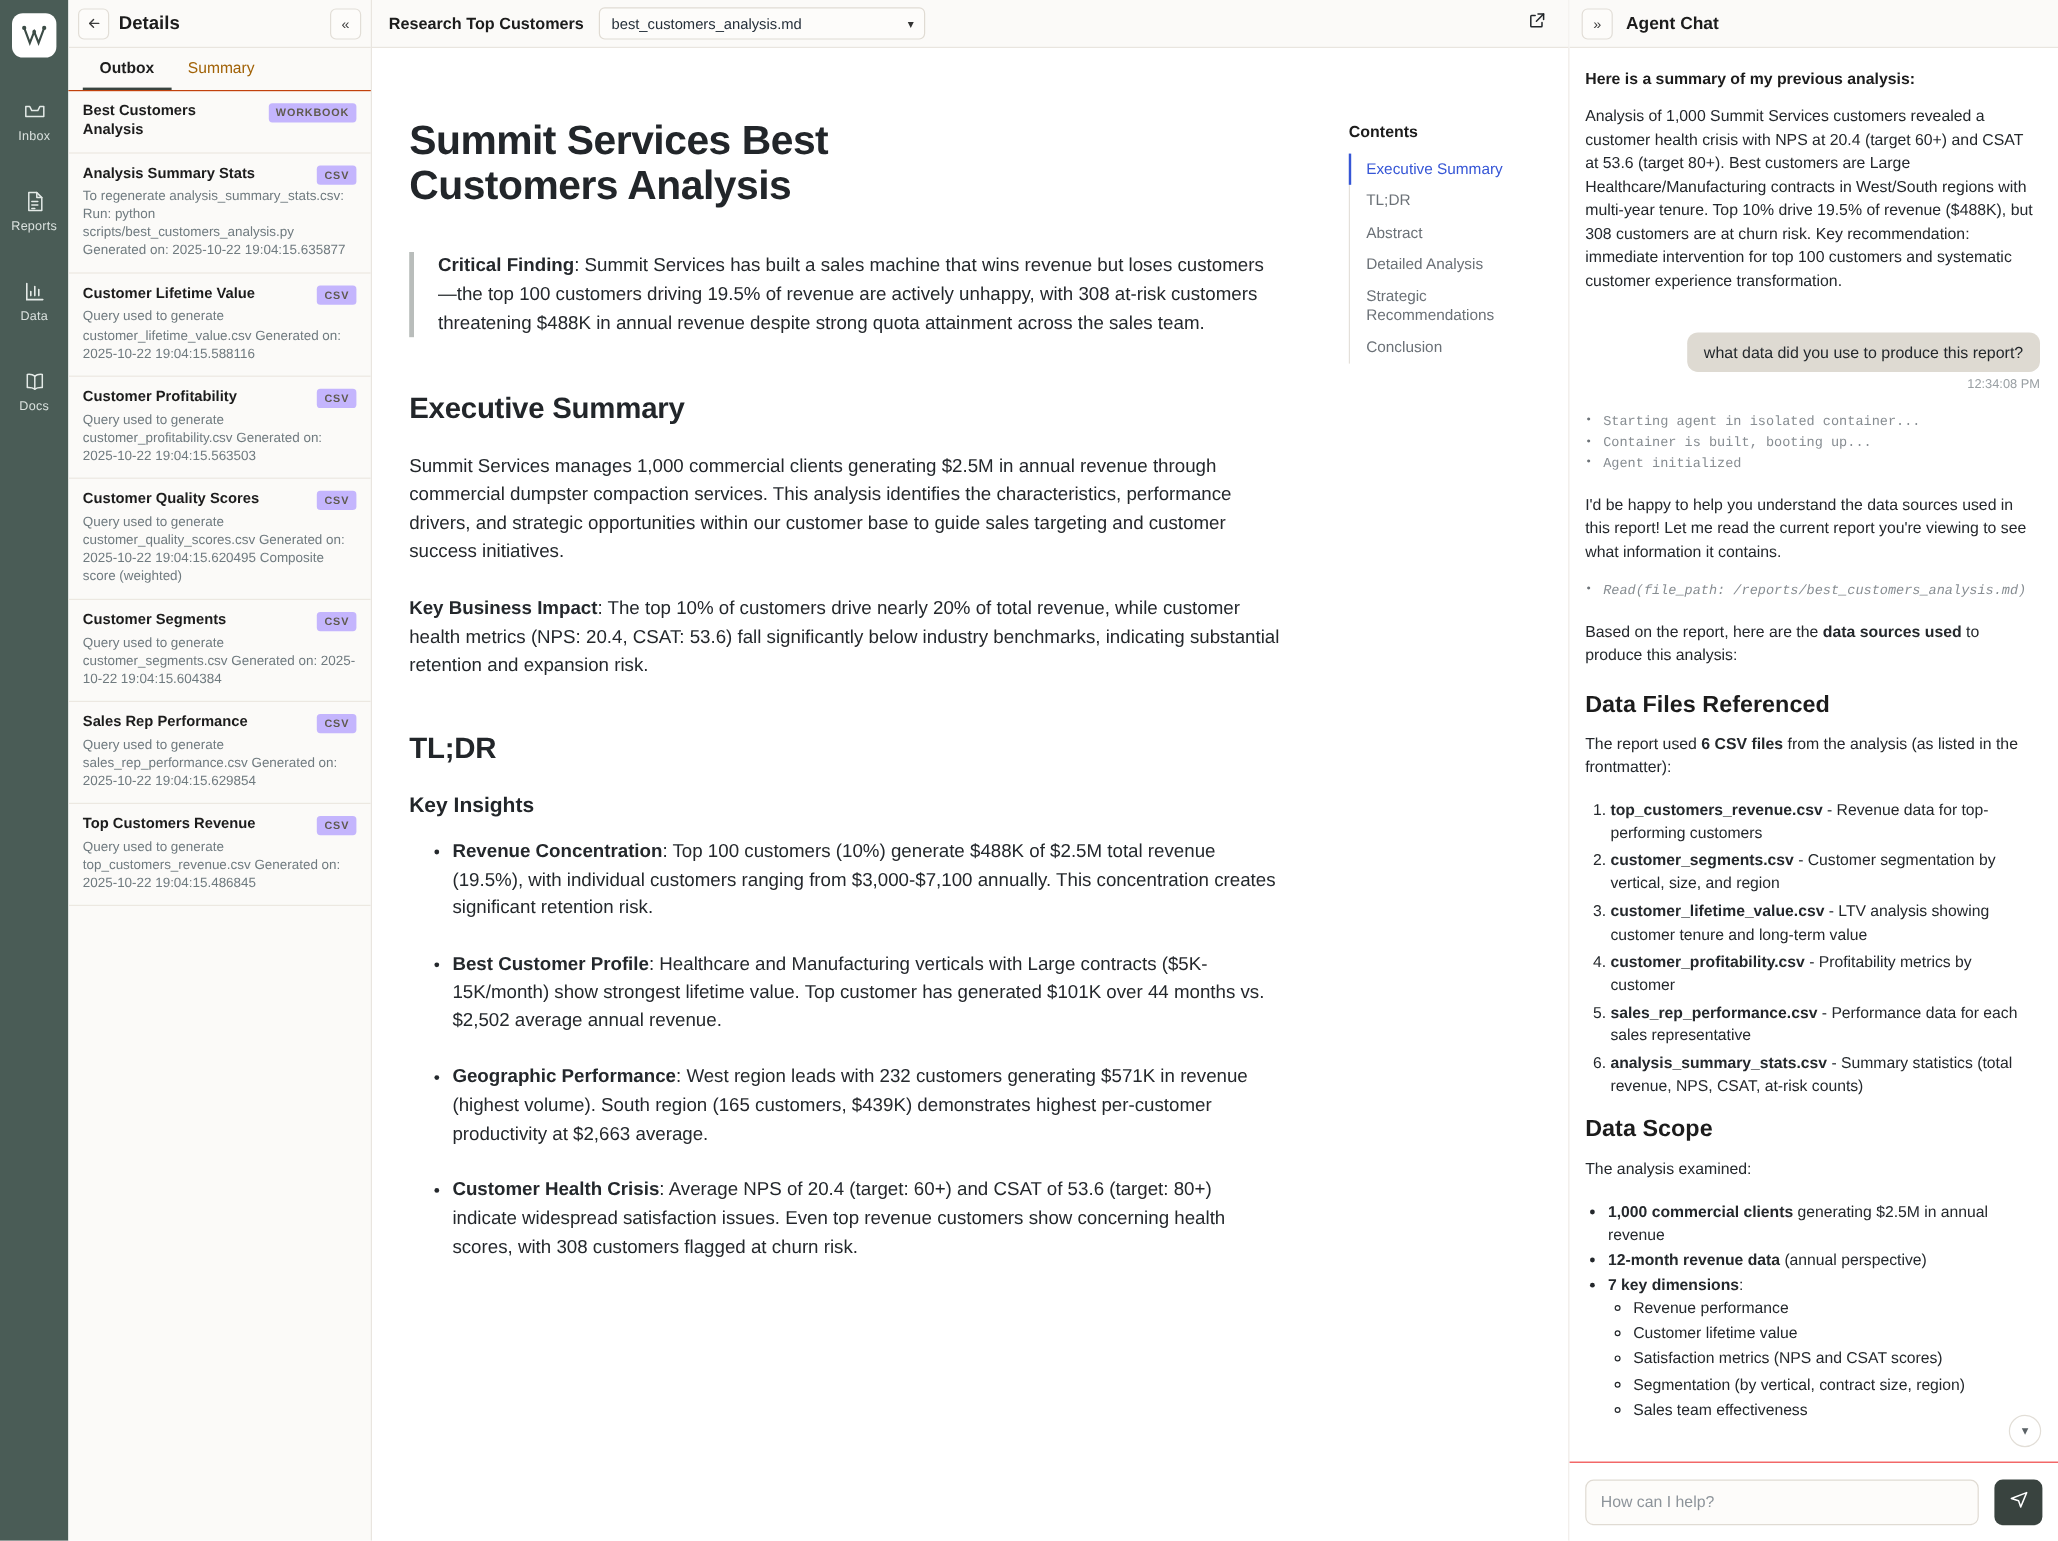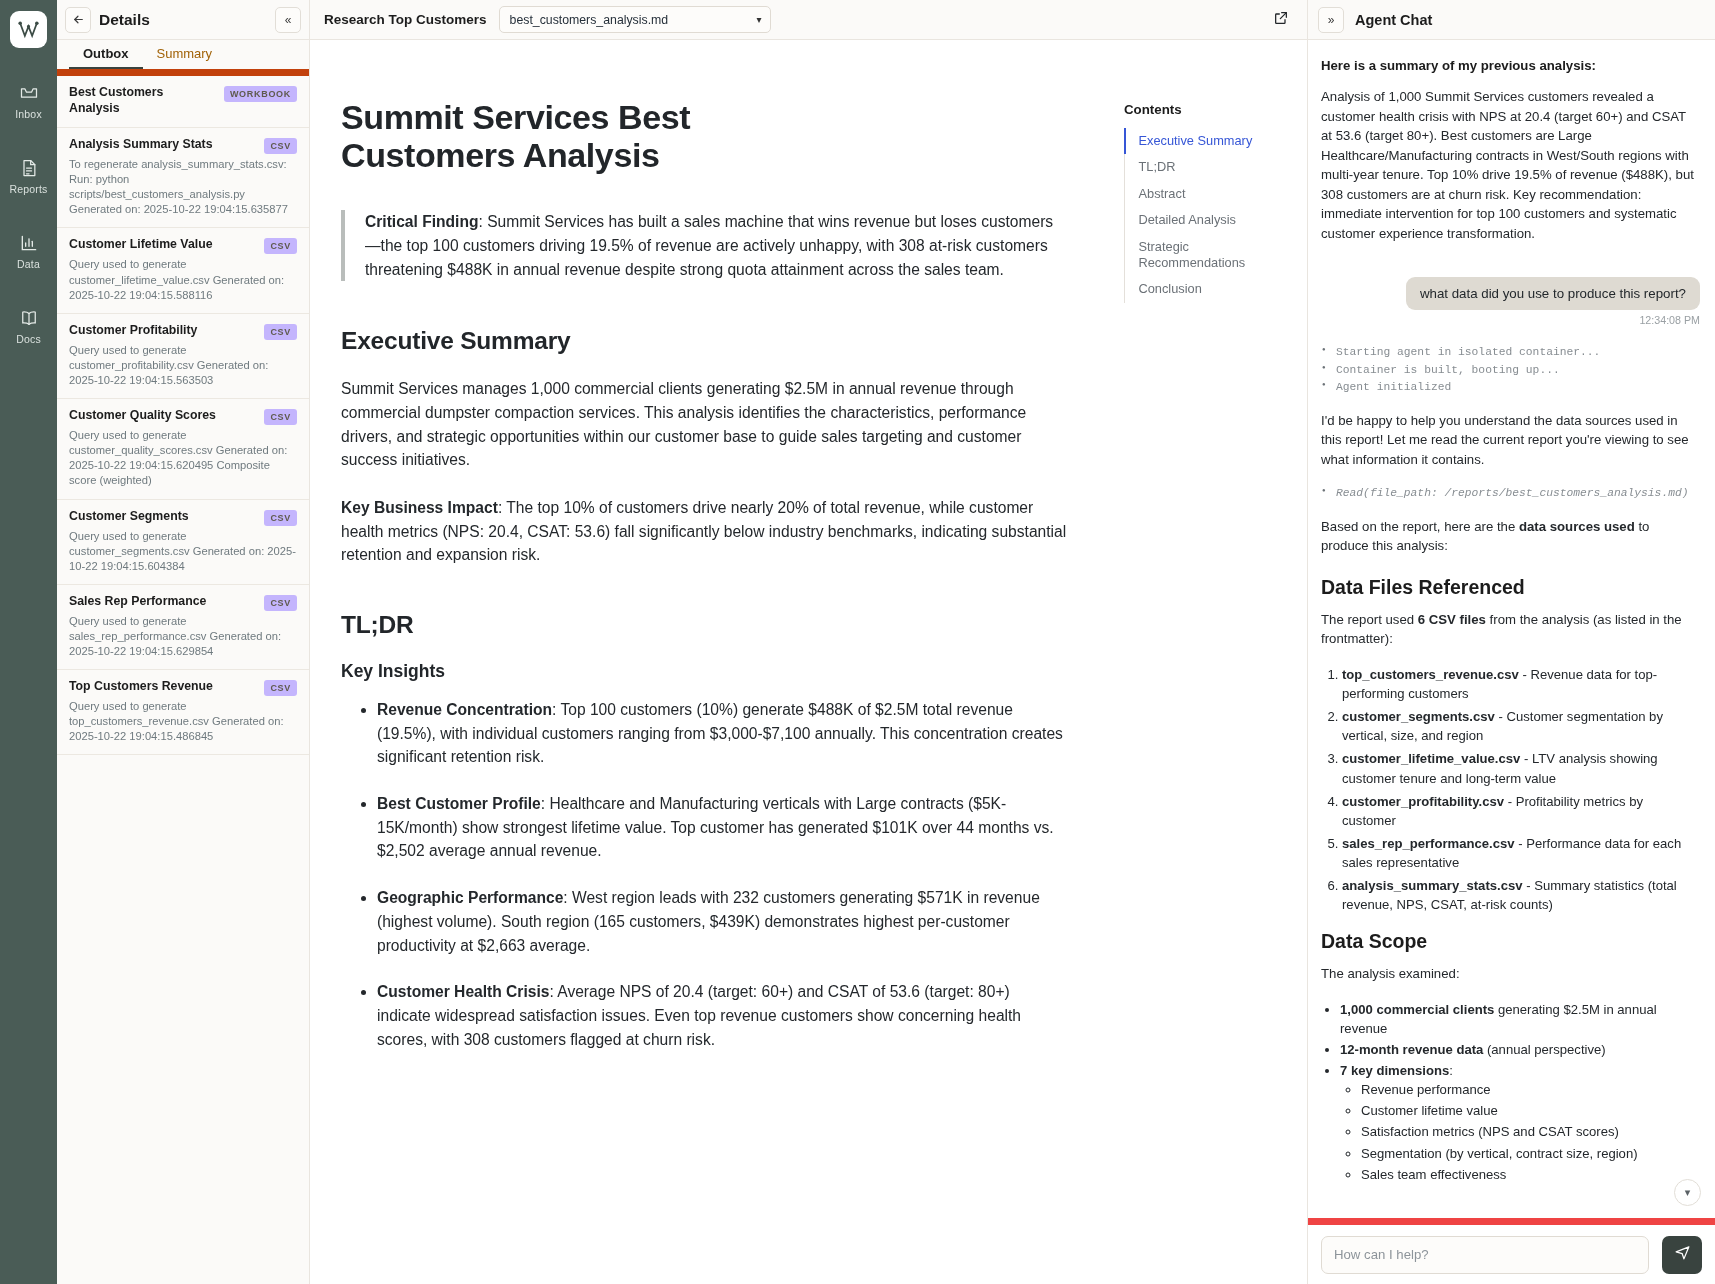--- a/index.html
+++ b/index.html
@@ -59,21 +59,21 @@
     cursor: pointer; color: #3d3d3d; font-size: 13px;
     flex: 0 0 auto;
   }
   .details-title { font-size: 15.5px; font-weight: 700; color: #1c1c1c; }
   .spacer { flex: 1 1 auto; }
 
   .tabs {
     height: 36px; flex: 0 0 36px;
     display: flex; align-items: stretch;
     padding: 0 12px;
-    border-bottom: 7px solid #c2410c;
+    border-bottom: 1px solid #c2410c;
   }
   .tab {
     padding: 0 14px; display: flex; align-items: center;
     font-size: 13px; color: #a16207; cursor: pointer;
     border-bottom: 2.5px solid transparent;
   }
   .tab.active { color: #1c1c1c; font-weight: 600; border-bottom-color: #39433f; }
 
   .outbox { flex: 1 1 auto; overflow: hidden; }
   .ob-row {
@@ -207,21 +207,21 @@
   .c-ul2 { margin: 0; padding-left: 21px; list-style-type: circle; }
   .c-ul2 li { font-size: 13.1px; line-height: 1.46; color: #24282c; margin-bottom: 2px; }
   .scrollbtn {
     position: absolute; right: 14px; bottom: 12px;
     width: 27px; height: 27px; border-radius: 50%;
     border: 1px solid #e2ded7; background: #fff;
     display: flex; align-items: center; justify-content: center;
     font-size: 11px; color: #5b6266; cursor: pointer;
   }
   .composer {
-    flex: 0 0 66px; border-top: 7px solid #ef4444;
+    flex: 0 0 66px; border-top: 1px solid #ef4444;
     display: flex; align-items: center; gap: 13px;
     padding: 0 13px; background: #fff;
   }
   .cinput {
     flex: 1 1 auto; height: 38px;
     border: 1px solid #e0dbd3; border-radius: 7px;
     background: #fdfcfa; padding: 0 12px;
     font-size: 13.2px; color: #23282c;
     font-family: "Liberation Sans", sans-serif;
   }

